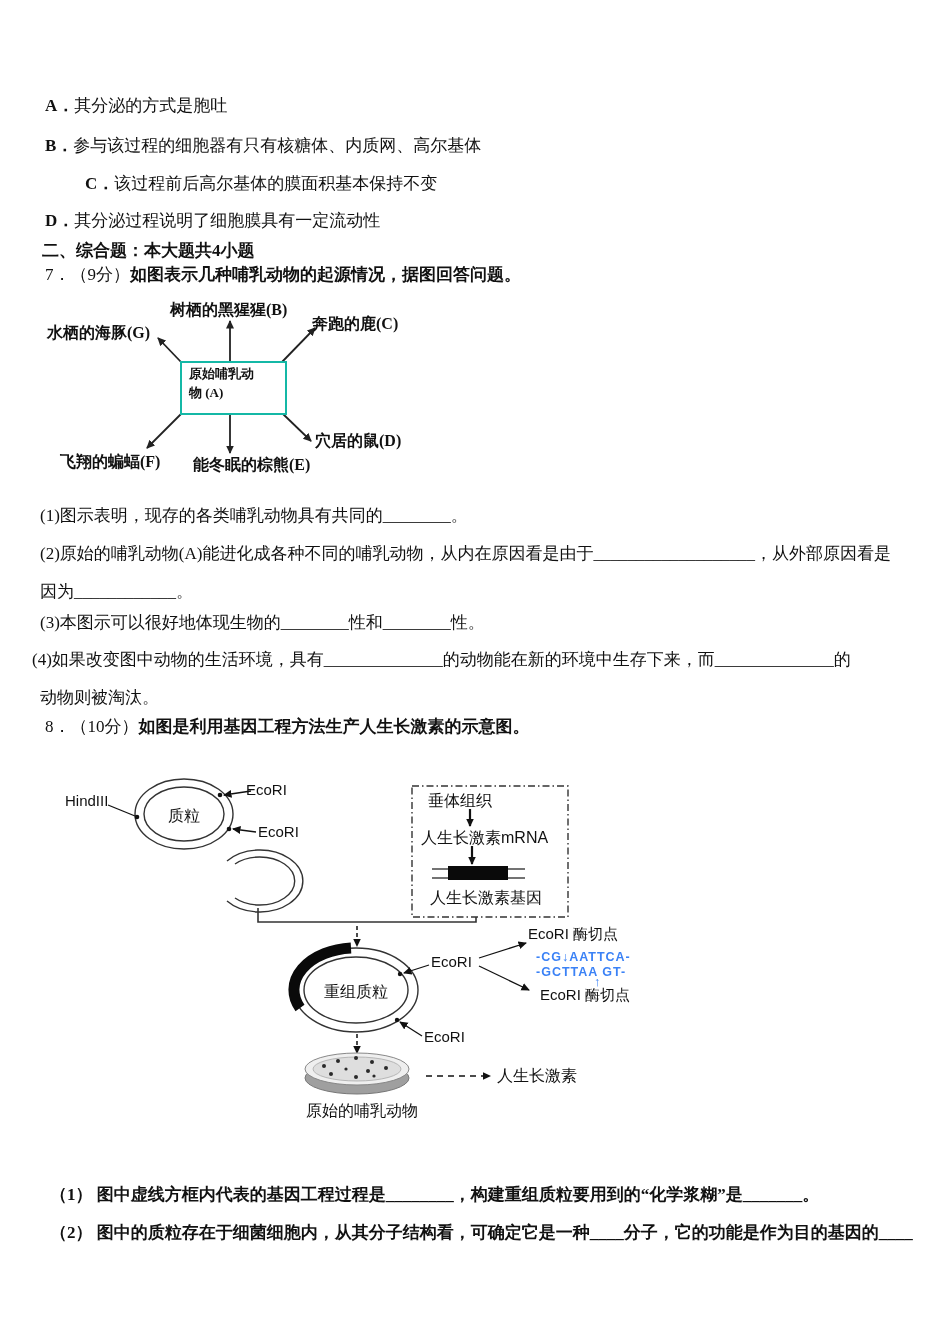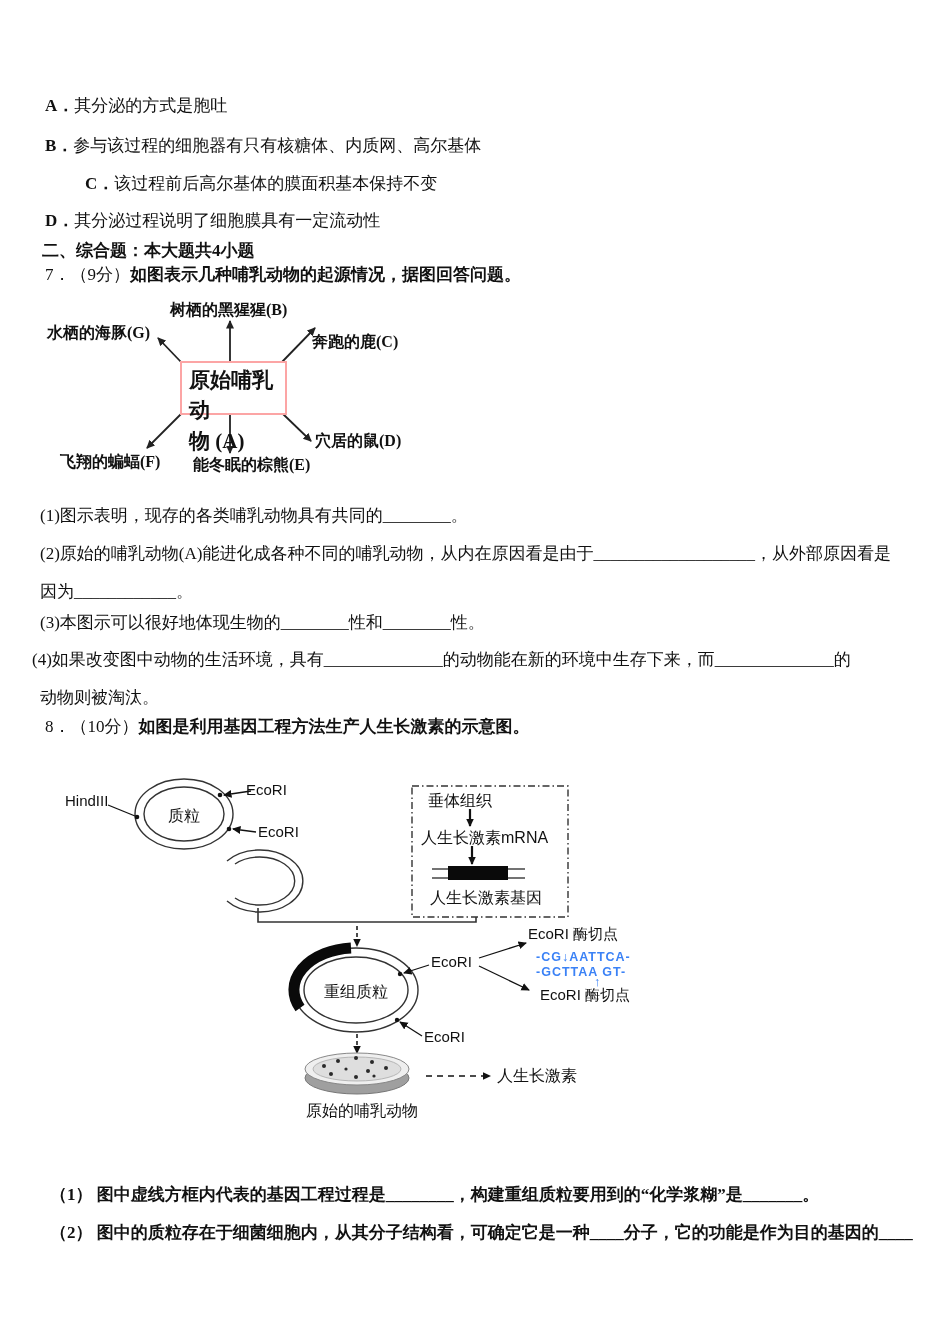--- a/index.html
+++ b/index.html
@@ -11,21 +11,21 @@
   .abs{position:absolute;white-space:nowrap;}
   .t17{font-size:17px;line-height:1.25;}
   .bold{font-weight:bold;}
   .diag{font-family:"Liberation Sans","DejaVu Sans",sans-serif;font-size:15px;}
   .diag16{font-family:"Liberation Sans","DejaVu Sans",sans-serif;font-size:16px;}
   .seq{font-family:"Liberation Sans","DejaVu Sans",sans-serif;font-size:12.5px;
        font-weight:bold;letter-spacing:1px;color:#3b82f6;}
   .mlabel{font-size:16px;font-weight:bold;}
   .origin-box{
     position:absolute;left:180px;top:361px;width:96px;height:48px;
-    border:2px solid #fca5a5;font-size:21px;font-weight:bold;line-height:1.45;
+    border:2px solid #14b8a6;font-size:13px;font-weight:bold;line-height:1.45;
     padding:2px 0 0 7px;background:#fff;
   }
   svg{position:absolute;}
   .optrow .letter{font-weight:bold;}
 </style>
 </head>
 <body>
 
 <div class="abs t17 optrow" style="left:45px;top:95px;"><span class="letter">A．</span><span>其分泌的方式是胞吐</span></div>
 <div class="abs t17 optrow" style="left:45px;top:135px;"><span class="letter">B．</span><span>参与该过程的细胞器有只有核糖体、内质网、高尔基体</span></div>
@@ -44,21 +44,21 @@
   <g stroke="#222" stroke-width="1.8">
     <line x1="190" y1="67" x2="190" y2="26" marker-end="url(#m1)"></line>
     <line x1="242" y1="67" x2="275" y2="33" marker-end="url(#m1)"></line>
     <line x1="141" y1="67" x2="118" y2="43" marker-end="url(#m1)"></line>
     <line x1="141" y1="119" x2="107" y2="153" marker-end="url(#m1)"></line>
     <line x1="190" y1="119" x2="190" y2="158" marker-end="url(#m1)"></line>
     <line x1="243" y1="119" x2="271" y2="146" marker-end="url(#m1)"></line>
   </g>
 </svg>
 <div class="abs mlabel" style="left:170px;top:300px;">树栖的黑猩猩(B)</div>
-<div class="abs mlabel" style="left:312px;top:332px;text-align:right;">奔跑的鹿(C)</div>
+<div class="abs mlabel" style="left:312px;top:314px;text-align:right;">奔跑的鹿(C)</div>
 <div class="abs mlabel" style="left:47px;top:323px;">水栖的海豚(G)</div>
 <div class="origin-box">
   <div>原始哺乳动</div>
   <div>物 (A)</div>
 </div>
 <div class="abs mlabel" style="left:315px;top:431px;">穴居的鼠(D)</div>
 <div class="abs mlabel" style="left:193px;top:455px;">能冬眠的棕熊(E)</div>
 <div class="abs mlabel" style="left:60px;top:452px;">飞翔的蝙蝠(F)</div>
 
 <div class="abs t17" style="left:40px;top:505px;">(1)图示表明，现存的各类哺乳动物具有共同的________。</div>

